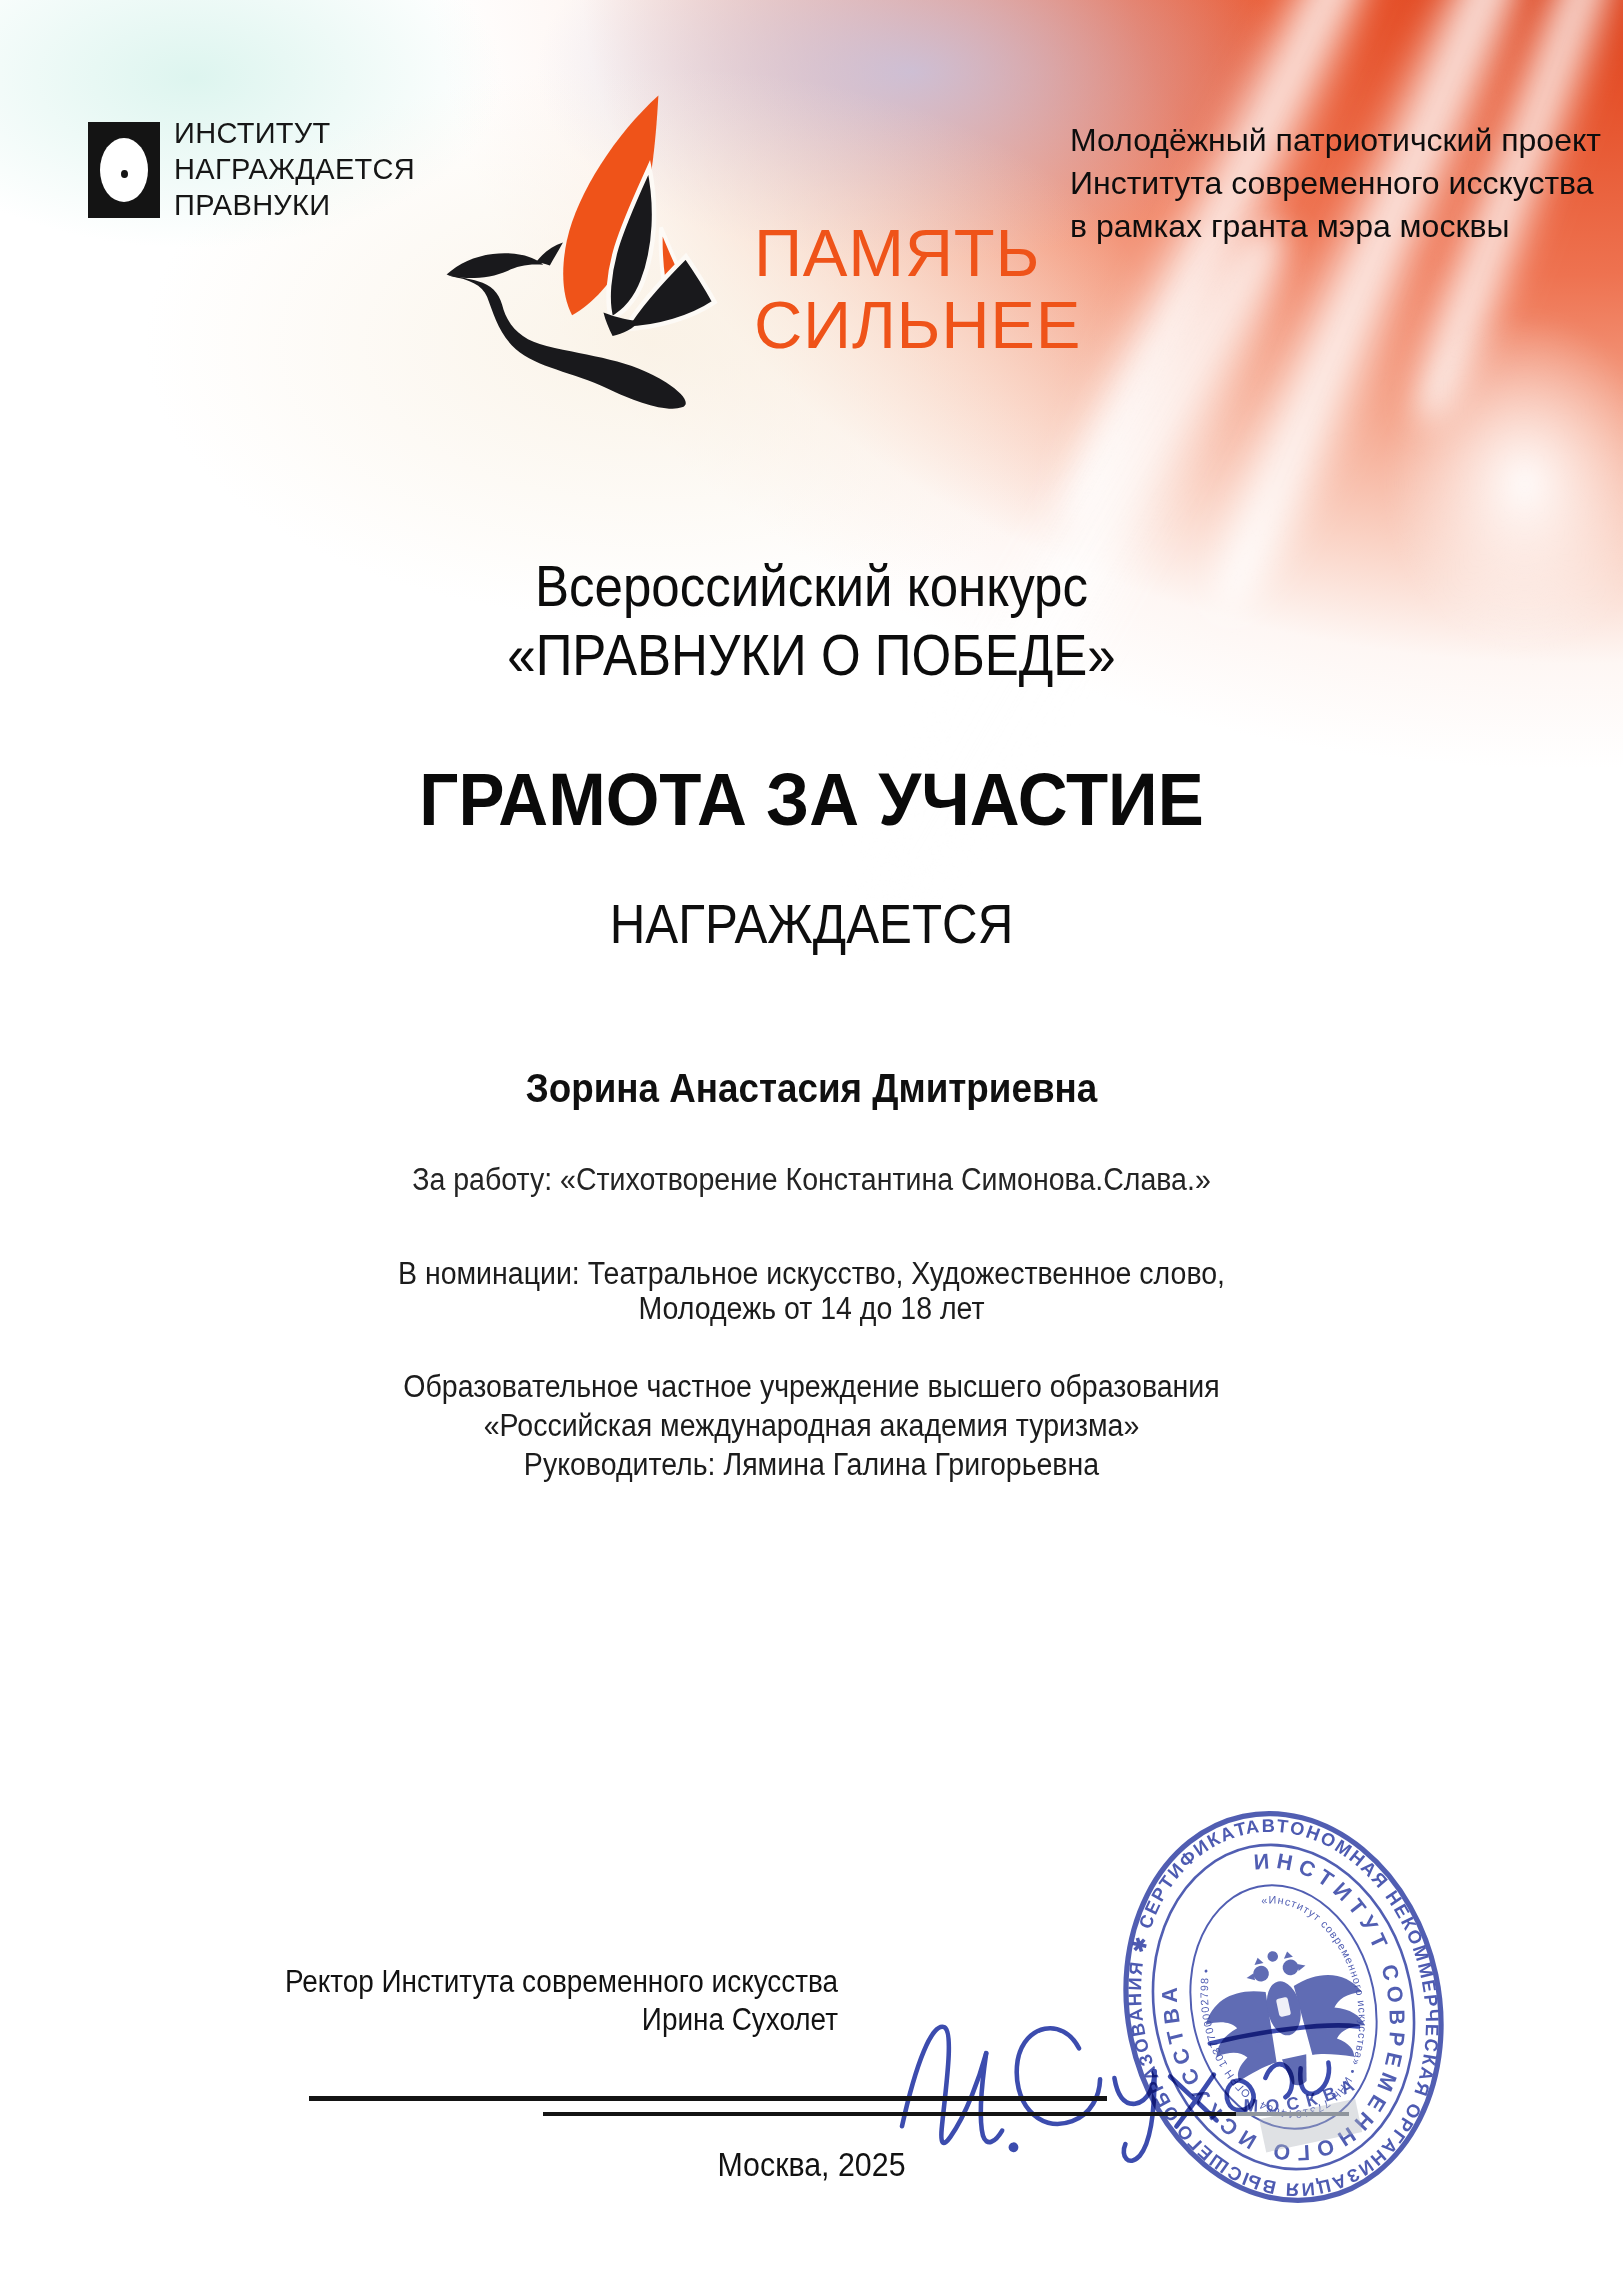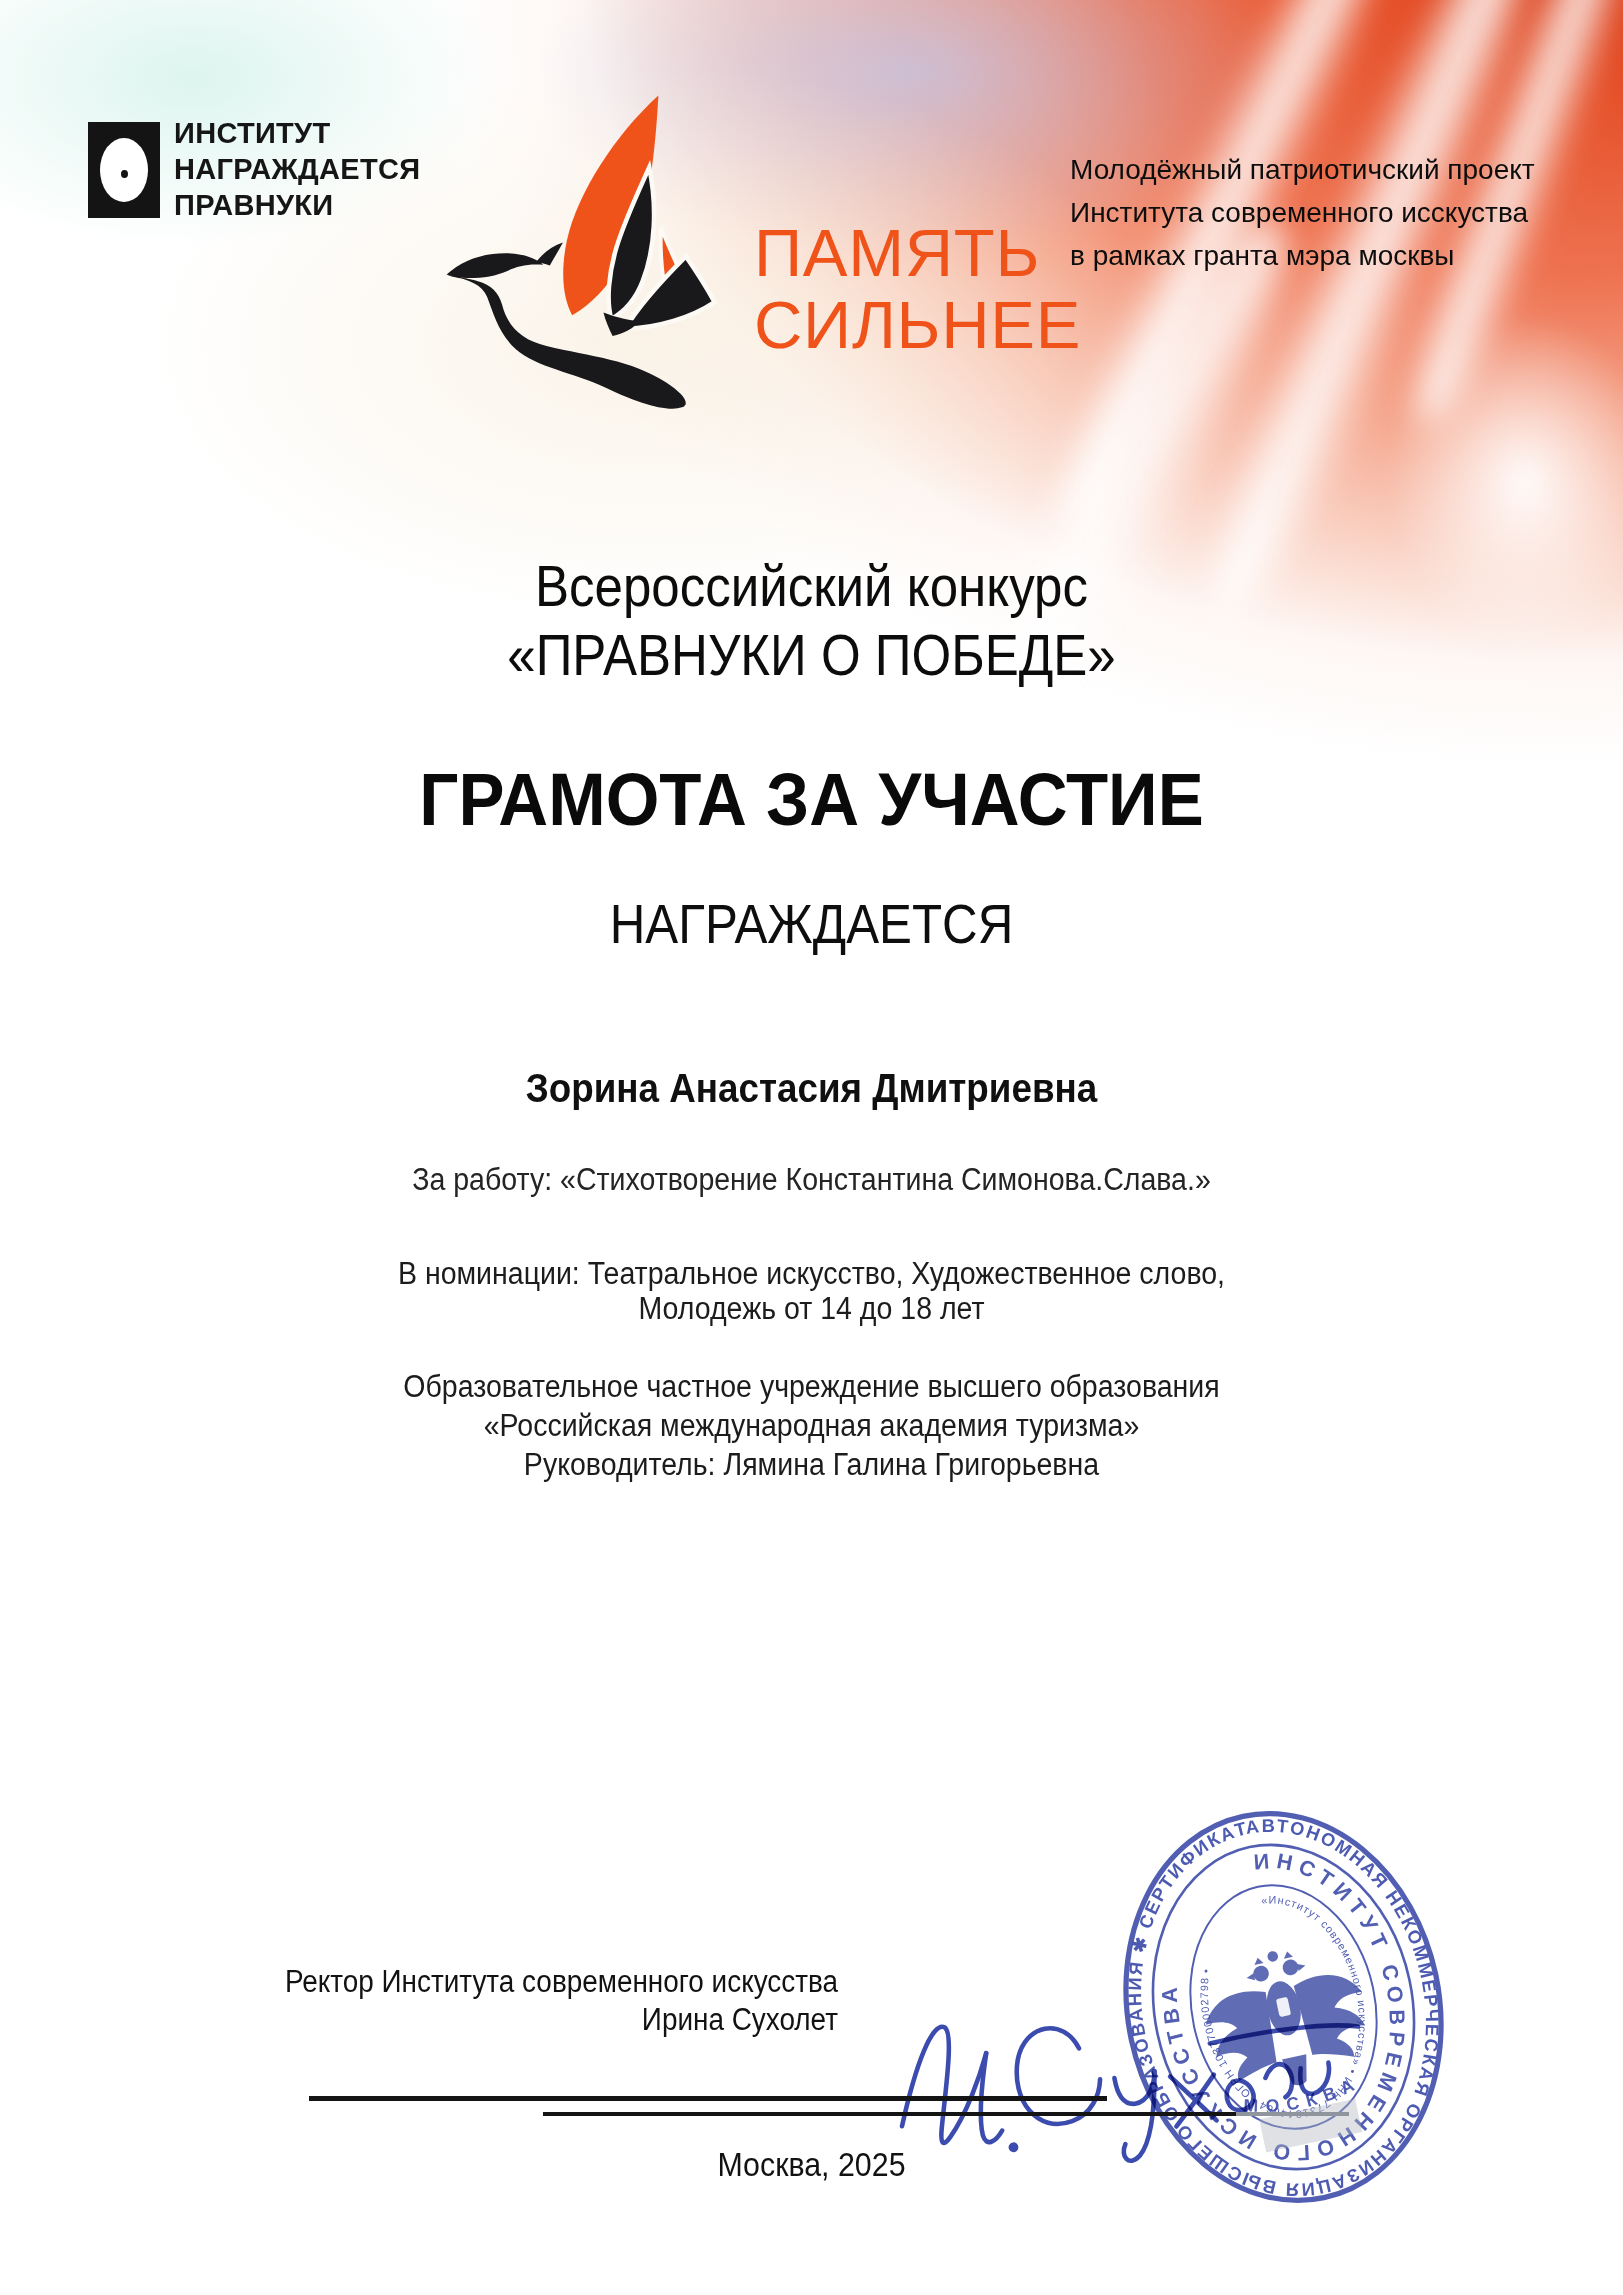--- a/index.html
+++ b/index.html
@@ -27,22 +27,22 @@
   .s4{left:1007px;top:170px;width:131px;height:818px;transform:rotate(30deg);opacity:.9;}
   .s5{left:1387px;top:314px;width:275px;height:340px;transform:none;filter:blur(9.2px);
     background:radial-gradient(closest-side,rgba(255,255,255,.95),rgba(255,255,255,0));}
   
   .isi{position:absolute;left:88px;top:122px;width:72px;height:96px;background:#141414;}
   .isi .oval{position:absolute;left:50%;top:50%;width:48px;height:64px;margin:-32px 0 0 -24px;
     background:#fff;border-radius:50%;}
   .isi .dot{position:absolute;left:50%;top:54%;width:7.2px;height:8.5px;margin:-3.9px 0 0 -3.3px;
     background:#141414;border-radius:50%;}
   .isi-name{position:absolute;left:174px;top:115px;font-size:29px;line-height:36px;
-    font-weight:700;letter-spacing:0.3px;color:#161616;}
-  .note{position:absolute;left:1070px;top:119px;font-size:28px;line-height:43px;color:#0d0d0d;margin-top:29px;}
+    font-weight:400;letter-spacing:0.3px;color:#161616;}
+  .note{position:absolute;left:1070px;top:119px;font-size:32px;line-height:43px;color:#0d0d0d;}
   
   .emblem-svg{position:absolute;left:406px;top:85px;}
   .emblem-text{position:absolute;left:754px;top:217px;font-size:67px;line-height:72px;
     font-weight:500;letter-spacing:0.7px;color:#ef5319;}
   
   .cline{position:absolute;left:0;width:1623px;text-align:center;white-space:nowrap;}
   .sx88{transform:scaleX(.88);transform-origin:50% 0;}
   .sx92{transform:scaleX(.92);transform-origin:50% 0;}
   .contest{top:551px;font-size:58px;line-height:69px;color:#0c0c0c;}
   .award{top:756px;font-size:75px;font-weight:700;color:#0a0a0a;}

